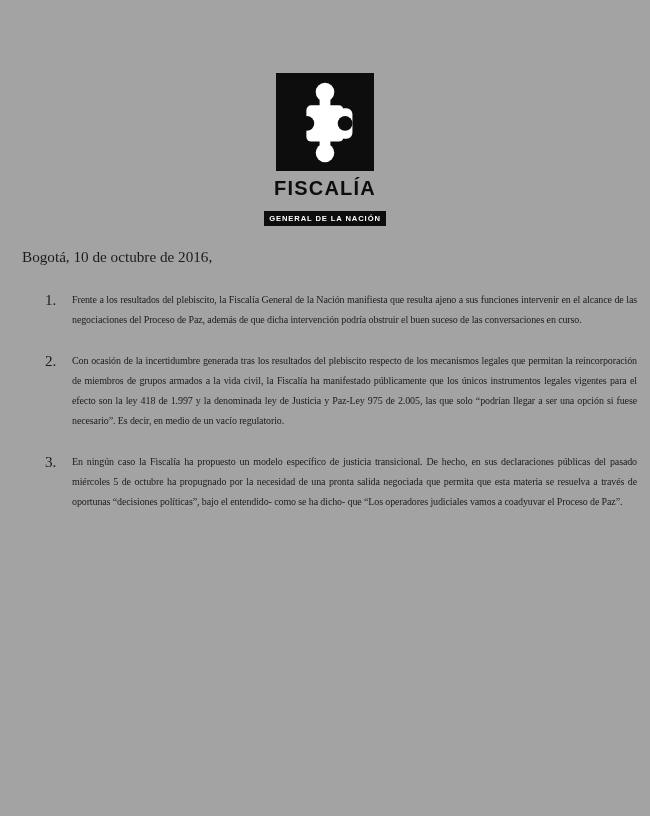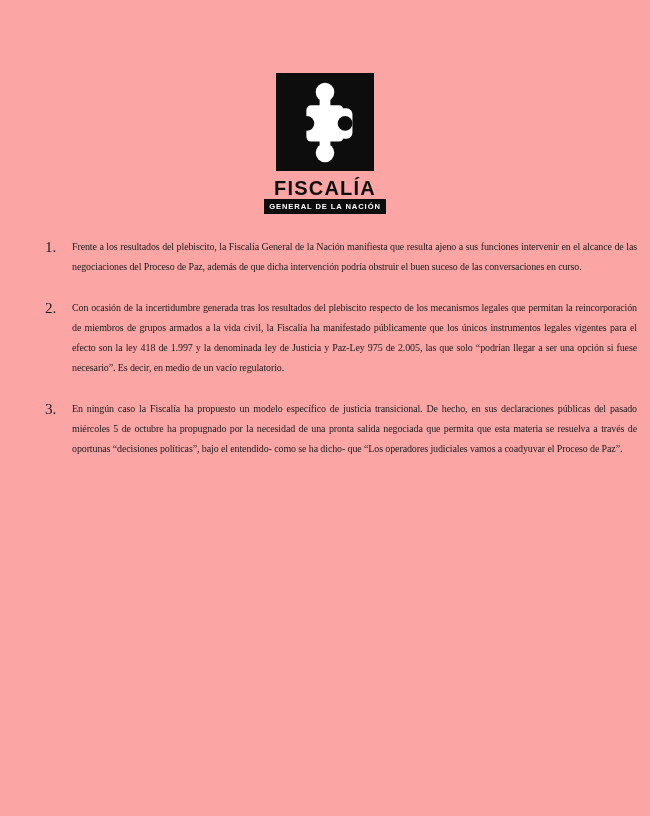--- a/index.html
+++ b/index.html
@@ -4,21 +4,21 @@
 <style>
   html, body {
     margin: 0;
     padding: 0;
     background: #ffffff;
   }
   .page {
     position: relative;
     width: 650px;
     height: 816px;
-    background: #fca5a5;
+    background: #a3a3a3;
     font-family: "Liberation Serif", serif;
     color: #1b1b1b;
     overflow: hidden;
   }
   .logo-block {
     padding-top: 73px;
     display: flex;
     flex-direction: column;
     align-items: center;
   }
@@ -37,21 +37,21 @@
     line-height: 1;
   }
   .logo-tagline {
     font-family: "Liberation Sans", sans-serif;
     font-weight: bold;
     font-size: 7.6px;
     letter-spacing: 0.9px;
     color: #ffffff;
     background: #0d0d0d;
     padding: 4px 5px 3px 5px;
-    margin-top: 1px;
+    margin-top: 13px;
     line-height: 1;
   }
   .doc-title {
     margin-top: 56px;
     text-align: center;
     font-weight: bold;
     font-size: 16px;
     color: #111111;
     line-height: 1.2;
   }
@@ -100,20 +100,21 @@
         <rect x="64" y="36" width="14" height="31" rx="6"></rect>
       </g>
       <circle cx="31.5" cy="51.5" r="7.5" fill="#0d0d0d"></circle>
       <circle cx="70.5" cy="51.5" r="7.5" fill="#0d0d0d"></circle>
     </svg>
     <div class="logo-wordmark">FISCALÍA</div>
     <div class="logo-tagline">GENERAL DE LA NACIÓN</div>
   </div>
 
 
+  <div class="dateline">Bogotá, 10 de octubre de 2016,</div>
 
   <div class="items">
     <div class="item">
       <div class="item-number">1.</div>
       <div class="item-text">Frente a los resultados del plebiscito, la Fiscalía General de la Nación manifiesta que resulta ajeno a sus funciones intervenir en el alcance de las negociaciones del Proceso de Paz, además de que dicha intervención podría obstruir el buen suceso de las conversaciones en curso.</div>
     </div>
     <div class="item">
       <div class="item-number">2.</div>
       <div class="item-text">Con ocasión de la incertidumbre generada tras los resultados del plebiscito respecto de los mecanismos legales que permitan la reincorporación de miembros de grupos armados a la vida civil, la Fiscalía ha manifestado públicamente que los únicos instrumentos legales vigentes para el efecto son la ley 418 de 1.997 y la denominada ley de Justicia y Paz-Ley 975 de 2.005, las que solo “podrían llegar a ser una opción si fuese necesario”. Es decir, en medio de un vacío regulatorio.</div>
     </div>

